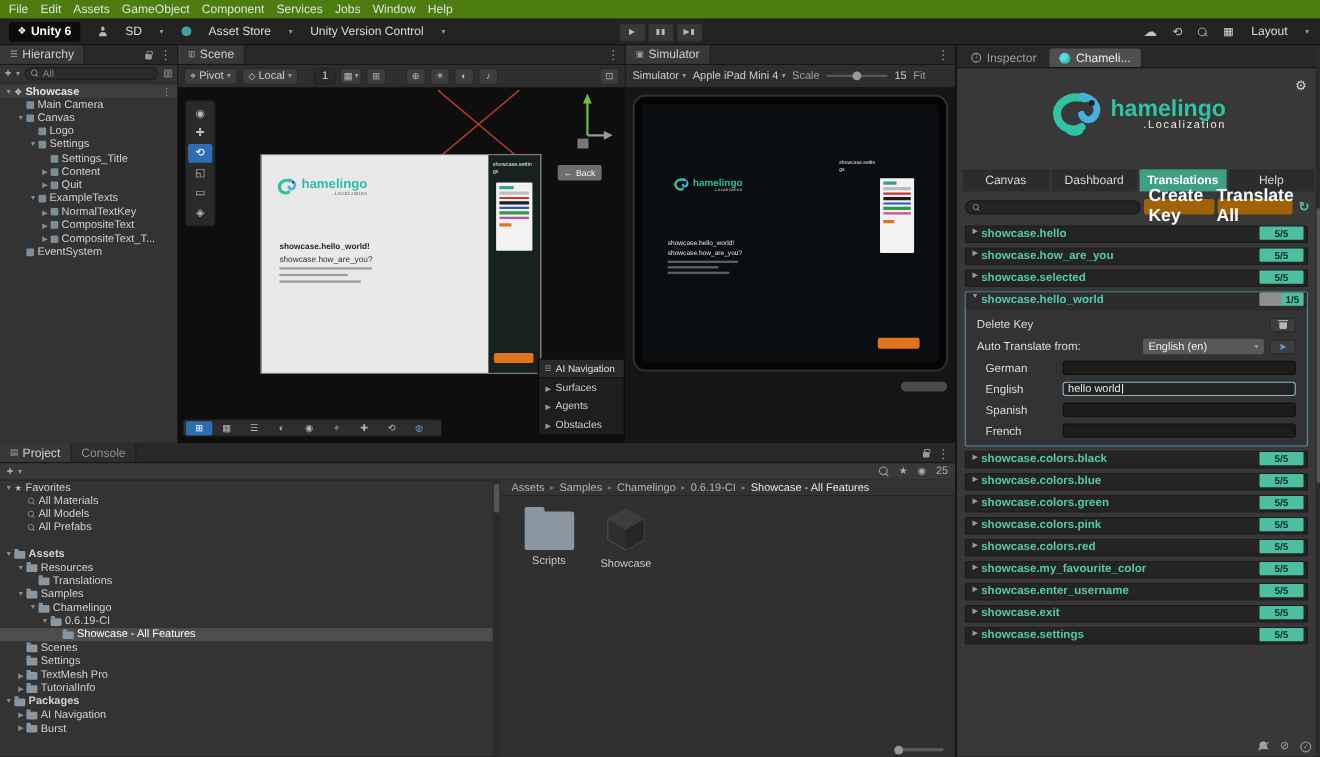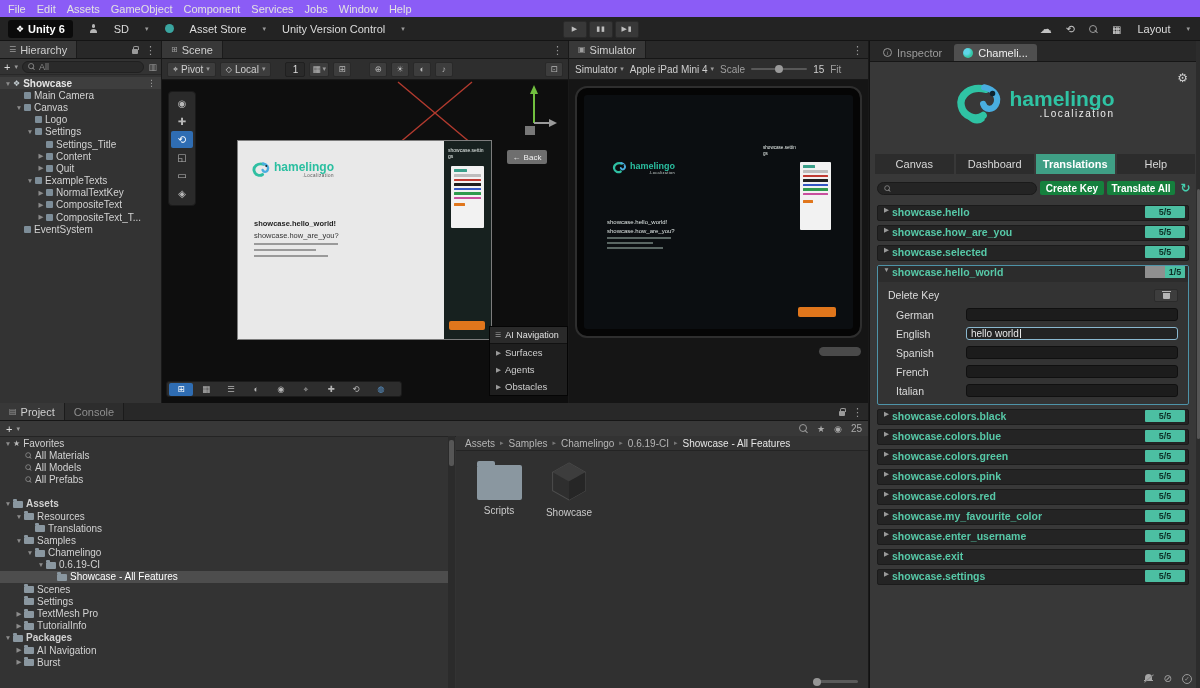--- a/index.html
+++ b/index.html
@@ -2,21 +2,21 @@
 <html><head>
 <meta charset="utf-8">
 <style>
 *{margin:0;padding:0;box-sizing:border-box}
 html,body{width:1200px;height:688px;overflow:hidden}
 body{position:relative;background:#191919;font-family:"Liberation Sans","DejaVu Sans",sans-serif;color:#c8c8c8;font-size:11px}
 .abs{position:absolute}
 .flex{display:flex;align-items:center}
 
 
-.menubar{position:absolute;left:0;top:0;width:1200px;height:17px;background:#8b5cf6;display:flex;align-items:center;padding-left:8px;z-index:30}
+.menubar{position:absolute;left:0;top:0;width:1200px;height:17px;background:#4d7c0f;display:flex;align-items:center;padding-left:8px;z-index:30}
 .menu-item{margin-right:11px;font-size:11px;color:#e2e2e2}
 
 
 .toolbar{position:absolute;left:0;top:17px;width:1200px;height:24px;background:#232323;border-bottom:1px solid #141414;display:flex;align-items:center;z-index:30}
 .unity-badge{margin-left:8px;background:#0b0b0b;border-radius:3px;height:18px;display:flex;align-items:center;gap:4px;padding:0 8px;color:#fff;font-weight:bold;font-size:11px}
 .tb-item{display:flex;align-items:center;gap:16px;margin-left:16px;color:#dcdcdc;font-size:11px}
 .caret{font-size:7px;color:#9a9a9a}
 .person{width:9px;height:9px;position:relative}
 .person::before{content:"";position:absolute;left:3px;top:0;width:3.5px;height:3.5px;border-radius:50%;background:#b5b5b5}
 .person::after{content:"";position:absolute;left:1px;top:4.5px;width:7.5px;height:4.5px;border-radius:4px 4px 0 0;background:#b5b5b5}
@@ -123,21 +123,21 @@
 .gear{position:absolute;right:12px;top:30px;font-size:12px;color:#cfcfcf}
 .logo-block{position:absolute;left:0;right:0;top:40px;display:flex;justify-content:center;align-items:center;gap:6px}
 .brand-text{font-size:21px;font-weight:bold;color:#2fc3a4;line-height:19px}
 .brand-sub{font-size:10px;color:#ececec;text-align:right;letter-spacing:1.5px}
 .itabs{position:absolute;left:5px;right:5px;top:113px;display:flex;gap:2px}
 .itab{flex:1;height:20px;background:#2c2c2c;display:flex;align-items:center;justify-content:center;font-size:11px;color:#d8d8d8}
 .itab.active{background:#3f9f85;color:#fff;font-weight:bold}
 .ictrl{position:absolute;left:7px;right:7px;top:140px;height:14px;display:flex;gap:3px;align-items:center}
 .isearch{width:160px;height:13px;background:#242424;border:1px solid #1a1a1a;border-radius:7px;display:flex;align-items:center;padding:0 5px;gap:3px}
 .isearch .mag{transform:scale(.7)}
-.tealbtn{height:14px;background:#15803d;border-radius:2px;color:#fff;font-size:10px;display:flex;align-items:center;justify-content:center;font-weight:bold;padding:0 4px}
+.tealbtn{height:14px;background:#a16207;border-radius:2px;color:#fff;font-size:16px;display:flex;align-items:center;justify-content:center;font-weight:bold;padding:0 4px}
 .refr{width:15px;color:#45cfae;font-size:12px;font-weight:bold;text-align:center}
 .klist{position:absolute;left:0;right:4px;top:162px;bottom:18px;overflow:hidden;padding-top:2px}
 .krow{height:16px;background:#242424;border:1px solid #1b1b1b;border-radius:2px;display:flex;align-items:flex-start;padding:0 3px;margin:0 7px 4px}
 .krow .arw2{width:11px;text-align:center;font-size:6.5px;color:#9a9a9a;flex:none}
 .kname{flex:1;color:#57c9a8;font-size:10.5px;font-weight:bold;white-space:nowrap;overflow:hidden}
 .kbadge{width:40px;height:12px;background:#4cbfa2;border-radius:1px;color:#0e2f26;font-size:9px;font-weight:bold;display:flex;align-items:center;justify-content:center;flex:none}
 .kexp{border:1px solid #4e93a8;border-radius:2px;margin:0 7px 4px;background:#333;padding-bottom:7px}
 .kexp .krow{margin:0;border:none;background:#2c2c2c;border-radius:1px}
 .kbadge.partial{padding:0;overflow:hidden;background:#8f8f8f}
 .kbadge.partial i{display:block;width:20px;height:12px;background:#8f8f8f}
@@ -740,20 +740,31 @@
         </div>
       <div class="drow">
         <span style="flex:1">Delete Key</span>
         <div class="sbtn">
             <span class="trash">
               <b></b>
               <i></i>
             </span>
           </div>
       </div>
+      <div class="drow">
+        <span>Auto Translate from:</span>
+        <span style="flex:1"></span>
+        <div class="ddrop">
+          <span>English (en)</span>
+          <span class="caret">▾</span>
+        </div>
+        <div class="sbtn">
+            <span class="send-ic">➤</span>
+          </div>
+      </div>
       <div class="lrow">
           <span class="llab">German</span>
           <div class="linp">
             <span></span>
           </div>
         </div>
       <div class="lrow">
           <span class="llab">English</span>
           <div class="linp focus">
             <span>hello world</span>
@@ -761,26 +772,20 @@
           </div>
         </div>
       <div class="lrow">
           <span class="llab">Spanish</span>
           <div class="linp">
             <span></span>
           </div>
         </div>
       <div class="lrow">
           <span class="llab">French</span>
-          <div class="linp">
-            <span></span>
-          </div>
-        </div>
-      <div class="lrow">
-          <span class="llab">Italian</span>
           <div class="linp">
             <span></span>
           </div>
         </div>
     </div>
 
     <div class="krow">
         <span class="arw2">▶</span>
         <span class="kname">showcase.colors.black</span>
         <span class="kbadge">5/5</span>

